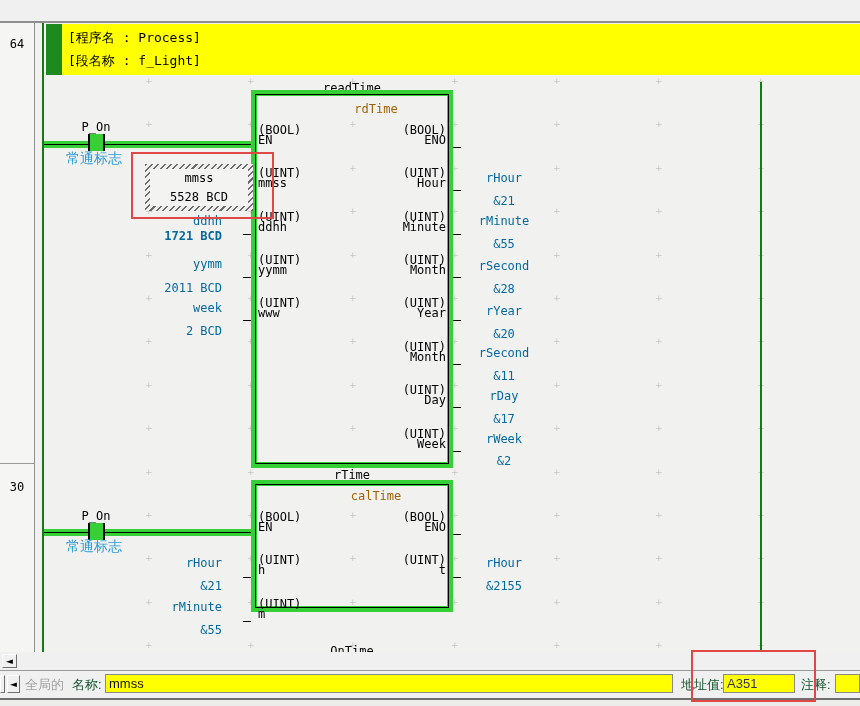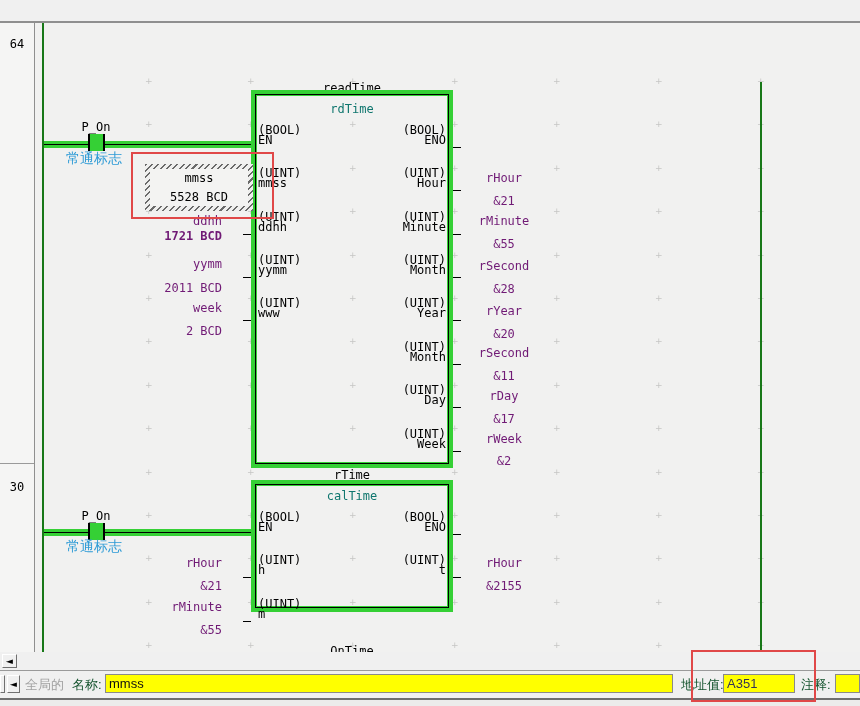--- a/index.html
+++ b/index.html
@@ -20,27 +20,27 @@
   #bannerbar{position:absolute;left:0;top:0;width:16px;height:51px;background:#1e8a1e;}
   .bannerline{position:absolute;left:22px;font:13px/15px "DejaVu Sans Mono",monospace;color:#000;white-space:pre;}
   
   .rail{position:absolute;height:7px;background:linear-gradient(to bottom,#35d035 0 3px,#000 3px 4px,#35d035 4px 7px);}
   .contact{position:absolute;width:17px;height:17px;background:#35d035;border-left:2px solid #000;border-right:2px solid #000;box-sizing:border-box;}
   .clabel{position:absolute;width:60px;text-align:center;font:12px/12px "DejaVu Sans Mono",monospace;color:#000;}
   .ccomment{position:absolute;font:14px/15px "Liberation Sans",sans-serif;color:#2e9bd6;white-space:nowrap;}
   
   .fb{position:absolute;border:6px solid #35d035;box-sizing:border-box;}
   .fbline{position:absolute;inset:-2px;border:1px solid #000;}
-  .fbtitle{position:absolute;left:0;width:100%;text-align:center;font:12px/12px "DejaVu Sans Mono",monospace;color:#0f766e;}
+  .fbtitle{position:absolute;left:0;width:100%;text-align:center;font:12px/12px "DejaVu Sans Mono",monospace;color:#a16207;padding-left:24px;}
   .fbinst{position:absolute;width:202px;text-align:center;font:12px/12px "DejaVu Sans Mono",monospace;color:#000;}
   .pin{position:absolute;font:12px/10px "DejaVu Sans Mono",monospace;color:#000;white-space:pre;}
   .pin.r{text-align:right;}
   .tick{position:absolute;width:8px;height:1px;background:#000;}
   
-  .op{position:absolute;font:12px/12px "DejaVu Sans Mono",monospace;color:#701a75;white-space:pre;}
+  .op{position:absolute;font:12px/12px "DejaVu Sans Mono",monospace;color:#0369a1;white-space:pre;}
   .opr{width:122px;text-align:right;}
   .opc{width:100px;text-align:center;}
   
   .redbox{position:absolute;border:2px solid #e04848;z-index:30;}
   #hatch{position:absolute;left:145px;top:141px;width:108px;height:47px;
          background:repeating-linear-gradient(135deg,#6a6a6a 0 1.5px,#efefee 1.5px 4.5px);z-index:5;}
   #hatchinner{position:absolute;inset:5px;background:#f3f3f2;display:flex;flex-direction:column;
               justify-content:space-between;align-items:center;padding:3px 0;box-sizing:border-box;
               font:12px/12px "DejaVu Sans Mono",monospace;}
   
@@ -166,20 +166,25 @@
 
     <div id="margincol">
       <div class="rungnum" style="top:14px;">64</div>
       <div class="rungnum" style="top:457px;">30</div>
       <div class="marginsep" style="top:440px;"></div>
     </div>
 
     <div class="bus" style="left:42px;top:0;height:629px;"></div>
     <div class="bus" style="left:760px;top:59px;height:568px;"></div>
 
+    <div id="banner">
+      <div id="bannerbar"></div>
+      <div class="bannerline" style="top:6px;">[程序名 : Process]</div>
+      <div class="bannerline" style="top:29px;">[段名称 : f_Light]</div>
+    </div>
 
     <div class="rail" style="left:44px;top:118px;width:207px;"></div>
     <div class="clabel" style="left:66px;top:98px;">P_On</div>
     <div class="contact" style="left:88px;top:111px;"></div>
     <div class="ccomment" style="left:66px;top:128px;">常通标志</div>
 
     <div id="hatch">
       <div id="hatchinner">
         <span>mmss</span>
         <span>5528 BCD</span>

